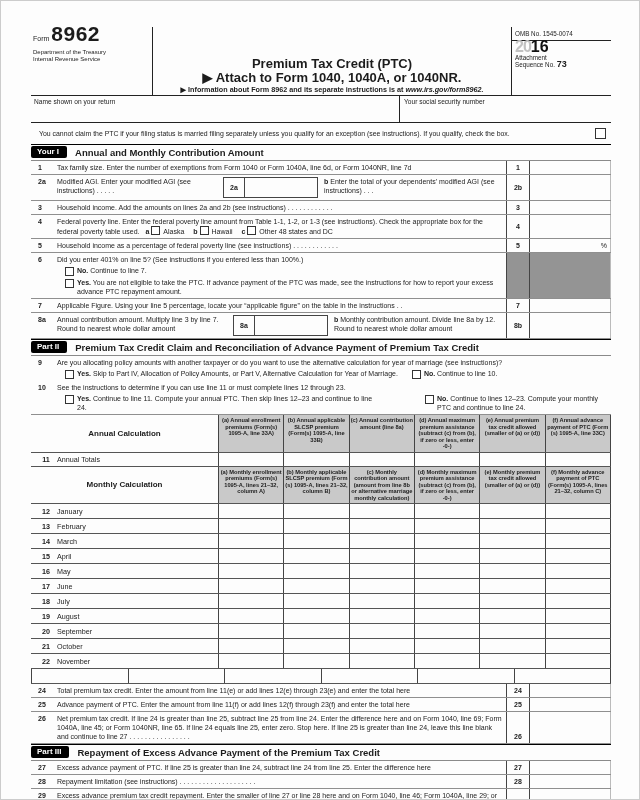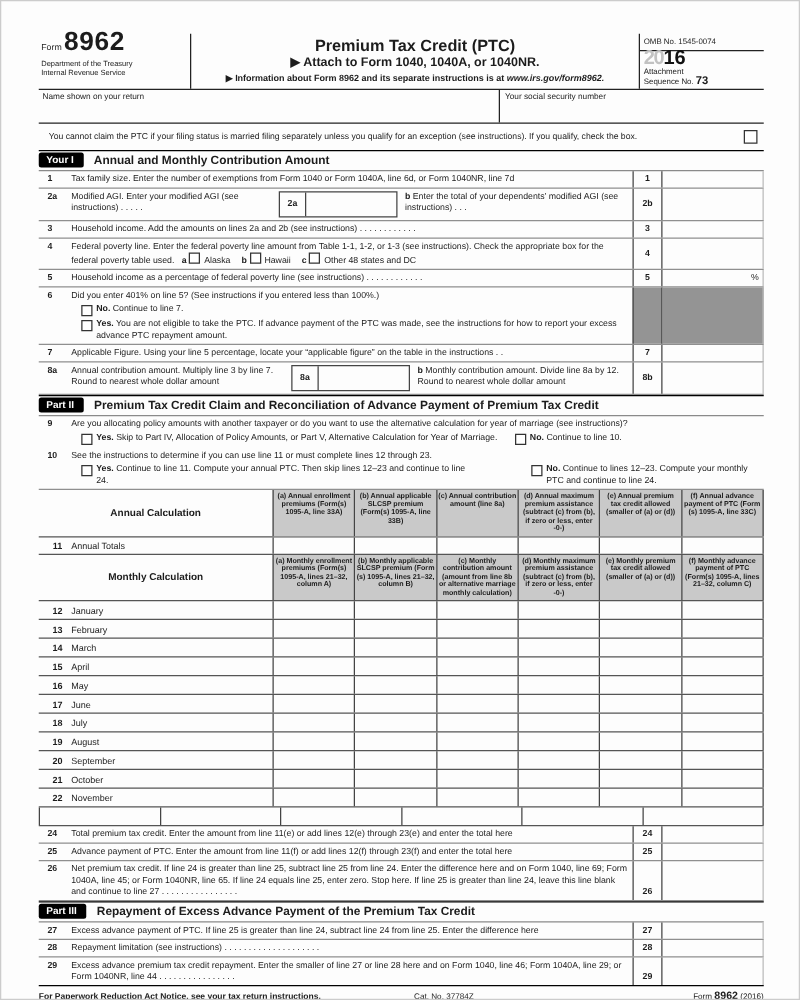--- a/index.html
+++ b/index.html
@@ -6,23 +6,23 @@
   .page{width:640px;height:800px;background:#fdfdfd;position:relative;overflow:hidden;
         font-family:"Liberation Sans",sans-serif;color:#1c1c1c;border:1px solid #ccc;box-sizing:border-box;}
   .form{position:absolute;left:30px;top:26px;width:580px;font-size:7px;line-height:9px;}
 
   
   .hdr{display:flex;border-bottom:1px solid #222;}
   .h-left{width:122px;flex:none;border-right:1.5px solid #222;padding:2px 4px 1px 2px;box-sizing:border-box;}
   .formword{font-size:7px;}
   .formnum{font-size:21px;font-weight:bold;letter-spacing:0.5px;}
   .dept{font-size:6px;line-height:7px;margin-top:6px;}
-  .h-center{flex:1;text-align:center;padding:3px 4px 1px;}
+  .h-center{flex:1;text-align:center;padding:3px 4px 1px;margin-top:27px;}
   .title{font-size:13px;font-weight:bold;margin-top:2px;}
-  .attach{font-size:10px;font-weight:bold;margin-top:5px;}
+  .attach{font-size:13px;font-weight:bold;margin-top:5px;}
   .info{font-size:7.2px;font-weight:bold;margin-top:3px;}
   .info i{font-style:italic;}
   .h-right{width:100px;flex:none;border-left:1.5px solid #222;box-sizing:border-box;font-size:6.3px;}
   .omb{padding:2px 3px;border-bottom:1px solid #222;}
   .yr{padding:1px 3px 0;}
   .yr .y1{font-size:16px;font-weight:bold;color:#c2c2c2;letter-spacing:-1px;}
   .yr .y2{font-size:16px;font-weight:bold;color:#111;}
   .attseq{padding:0 3px 2px;line-height:7px;}
   .attseq b{font-size:9px;margin-top:44px;}
 

